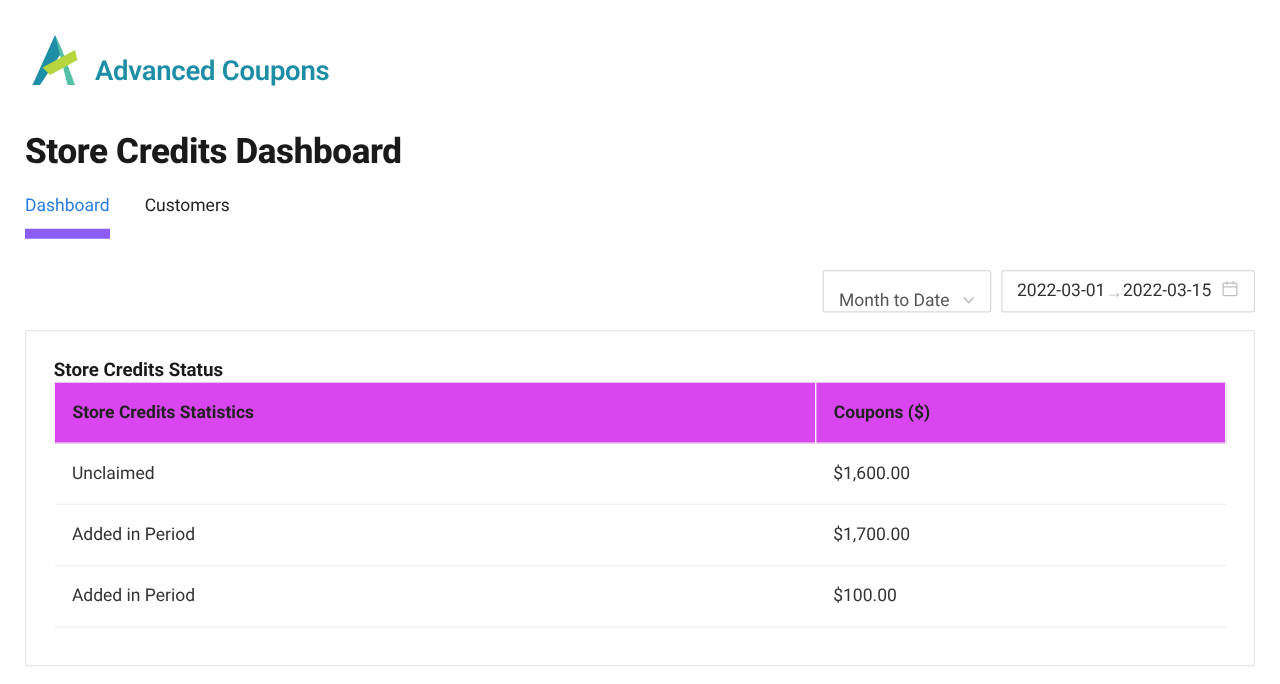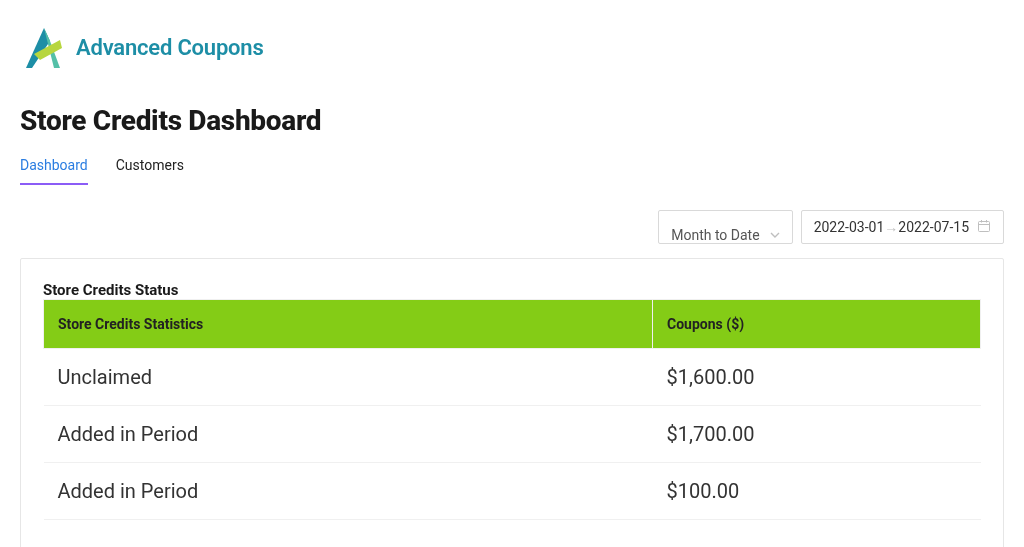--- a/index.html
+++ b/index.html
@@ -5,21 +5,21 @@
     * { box-sizing: border-box; margin: 0; padding: 0; }
     body {
       font-family: -apple-system, BlinkMacSystemFont, "Segoe UI", Roboto, Helvetica, Arial, sans-serif;
       background: #fff;
       color: #1a1a1a;
       padding: 20px 20px 30px 20px;
       width: 1024px;
     }
     .logo-row {
       display: flex;
-      align-items: center;
+      align-items: flex-end;
       gap: 10px;
       margin-bottom: 34px;
       margin-top: 4px;
     }
     .logo-icon { width: 46px; height: 46px; display: inline-block;}
     .logo-text {
       font-size: 22px;
       font-weight: 600;
       color: #1d8ea6;
       letter-spacing: -0.2px;
@@ -38,21 +38,21 @@
     }
     .tab {
       padding: 6px 0 10px 0;
       font-size: 14px;
       color: #222;
       cursor: pointer;
       border-bottom: 2px solid transparent;
     }
     .tab.active {
       color: #2a7de1;
-      border-bottom: 2px solid #8b5cf6;
+      border-bottom: 8px solid #8b5cf6;
       font-weight: 400;
     }
     .filter-row {
       display: flex;
       justify-content: flex-end;
       gap: 0;
       margin-bottom: 14px;
     }
     .select-box, .date-box {
       border: 1px solid #d9d9d9;
@@ -78,32 +78,32 @@
     }
     .card-title {
       font-size: 15px;
       font-weight: 700;
     }
     .stats-table {
       width: 100%;
       border-collapse: collapse;
     }
     .stats-table thead th {
-      background: #84cc16;
+      background: #d946ef;
       border: 1px solid #f0f0f0;
       text-align: left;
       font-size: 14px;
       font-weight: 700;
       padding: 16px 14px;
       color:#222;
     }
     .stats-table tbody td {
       border-bottom: 1px solid #f0f0f0;
       padding: 16px 14px;
-      font-size: 20px;
+      font-size: 14px;
       color: #333;
     }
     .col-stat { width: 65%; }
     .col-amt { width: 35%; }
   </style>
 </head>
 <body>
 
 <div class="logo-row">
   <span class="logo-icon">
@@ -128,21 +128,21 @@
     <span>Month to Date</span>
     <span class="chev">
       <svg width="10" height="10" viewBox="0 0 10 10">
           <path d="M1 3 L5 7 L9 3" stroke="#bfbfbf" stroke-width="1.4" fill="none"></path>
         </svg>
     </span>
   </div>
   <div class="date-box">
     <span>2022-03-01</span>
     <span class="sep">→</span>
-    <span>2022-07-15</span>
+    <span>2022-03-15</span>
     <span class="cal">
       <svg width="14" height="14" viewBox="0 0 14 14">
           <rect x="1.5" y="2.5" width="11" height="10" rx="1" stroke="#bfbfbf" fill="none"></rect>
           <line x1="1.5" y1="5.5" x2="12.5" y2="5.5" stroke="#bfbfbf"></line>
           <line x1="4.5" y1="1" x2="4.5" y2="3.5" stroke="#bfbfbf"></line>
           <line x1="9.5" y1="1" x2="9.5" y2="3.5" stroke="#bfbfbf"></line>
         </svg>
     </span>
   </div>
 </div>

